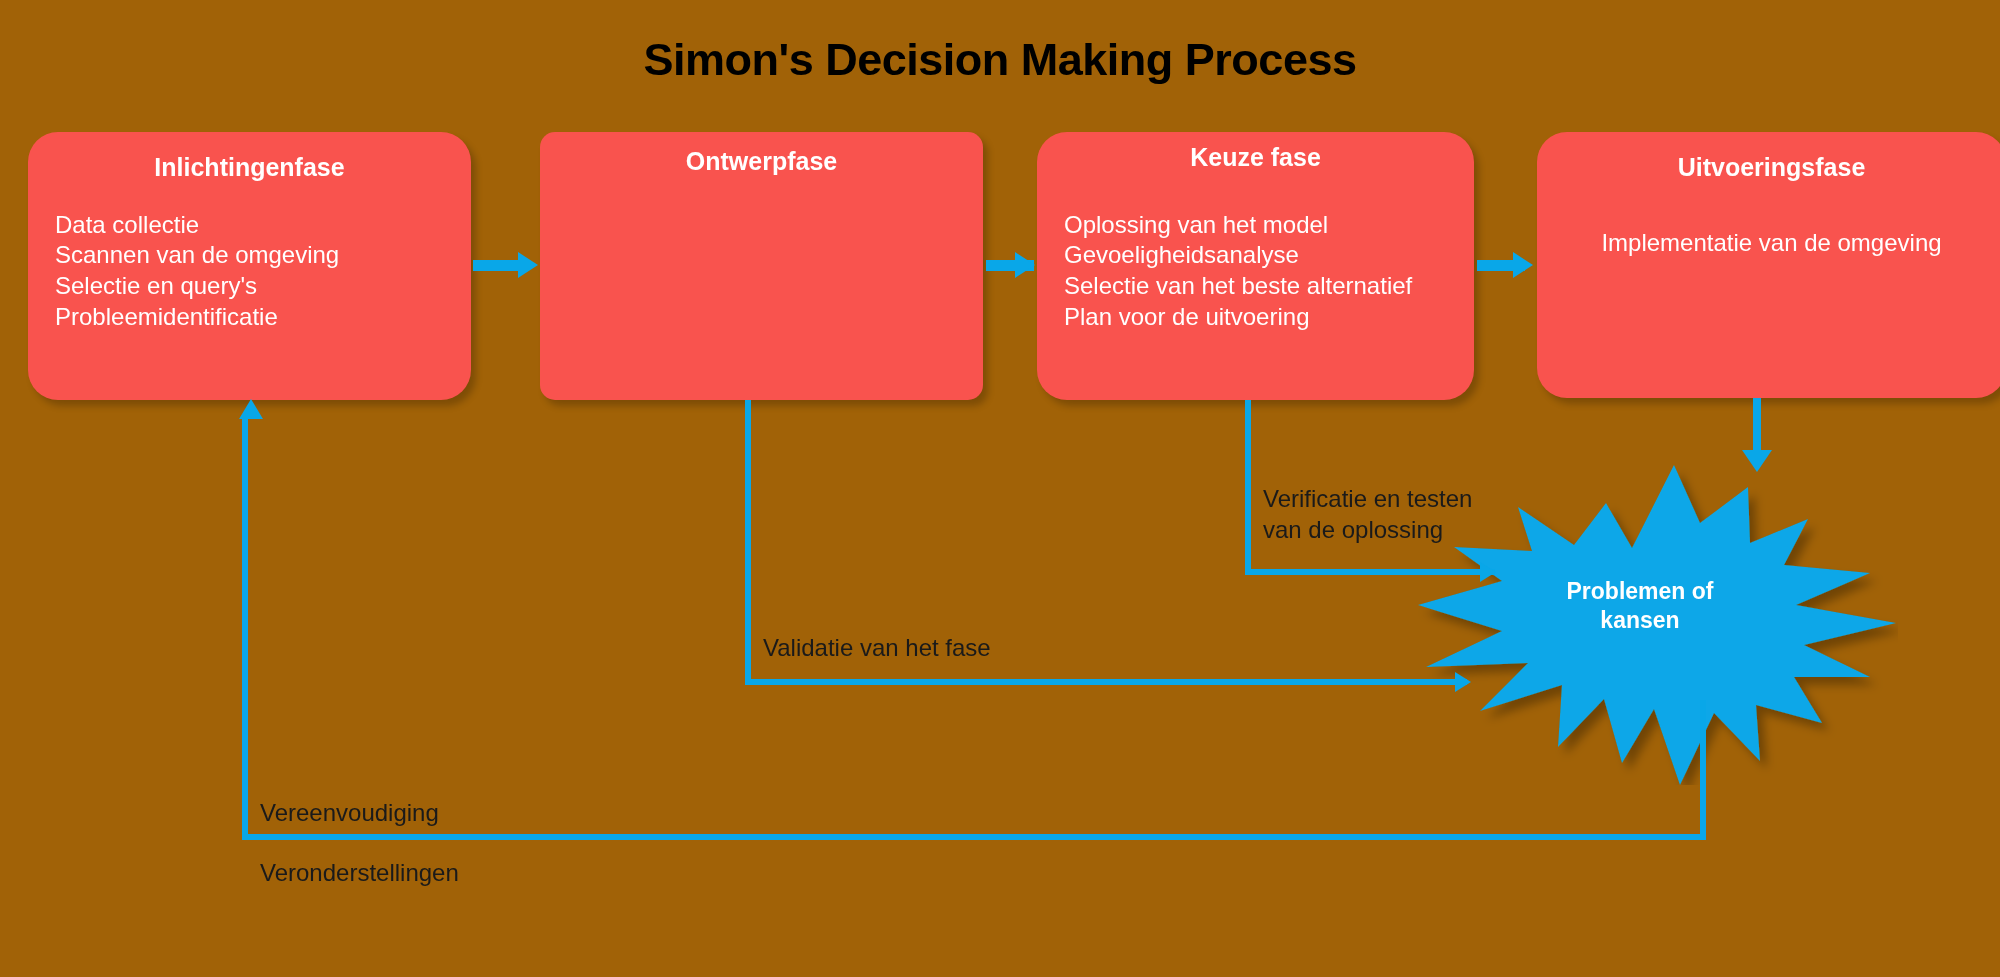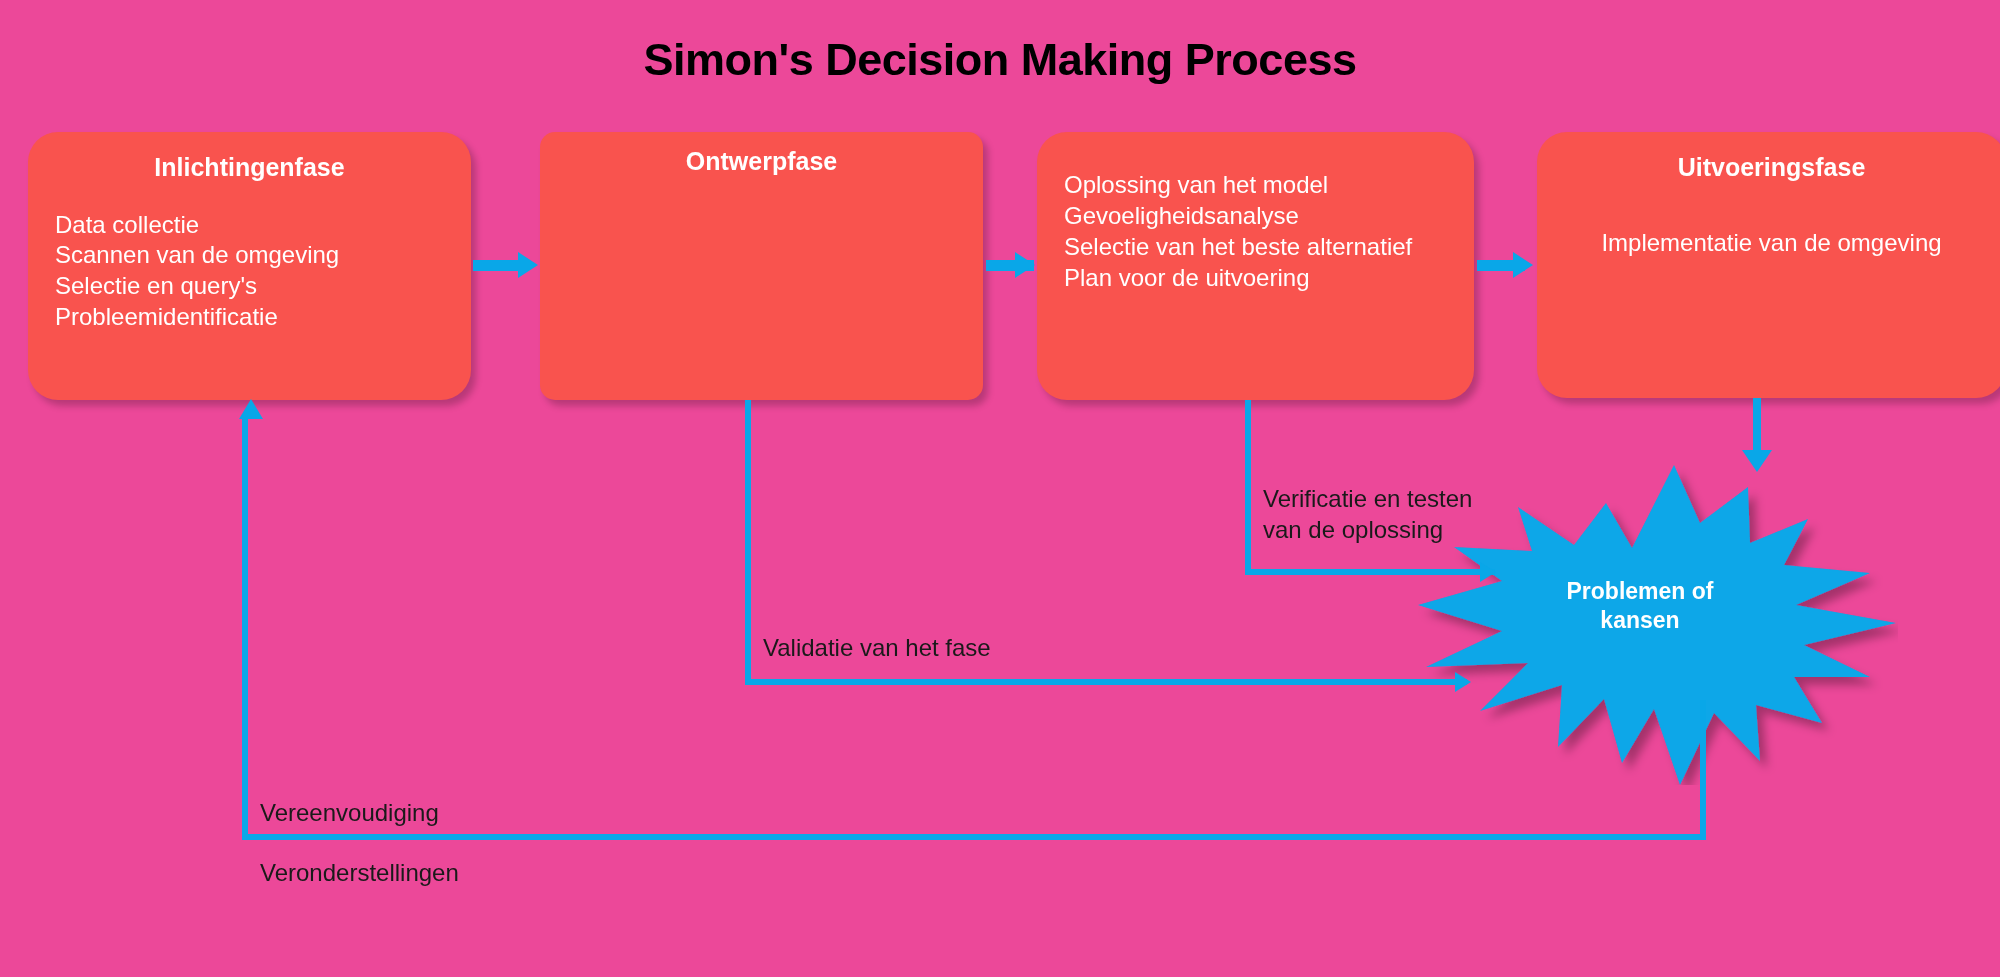--- a/index.html
+++ b/index.html
@@ -8,21 +8,21 @@
     background: #ffffff;
   }
   body {
     font-family: "Liberation Sans", sans-serif;
     -webkit-font-smoothing: antialiased;
   }
   #canvas {
     position: relative;
     width: 2000px;
     height: 977px;
-    background: #ec4899;
+    background: #a16207;
     overflow: hidden;
   }
 
   
   .diagram-title {
     position: absolute;
     left: 0;
     top: 34px;
     width: 2000px;
     text-align: center;
@@ -165,20 +165,21 @@
 Scannen van de omgeving
 Selectie en query's
 Probleemidentificatie</div>
   </div>
 
   <div class="phase-box" id="box-ontwerpfase">
     <div class="phase-title">Ontwerpfase</div>
   </div>
 
   <div class="phase-box" id="box-keuzefase">
+    <div class="phase-title">Keuze fase</div>
     <div class="phase-lines">Oplossing van het model
 Gevoeligheidsanalyse
 Selectie van het beste alternatief
 Plan voor de uitvoering</div>
   </div>
 
   <div class="phase-box" id="box-uitvoeringsfase">
     <div class="phase-title">Uitvoeringsfase</div>
     <div class="phase-lines">Implementatie van de omgeving</div>
   </div>

